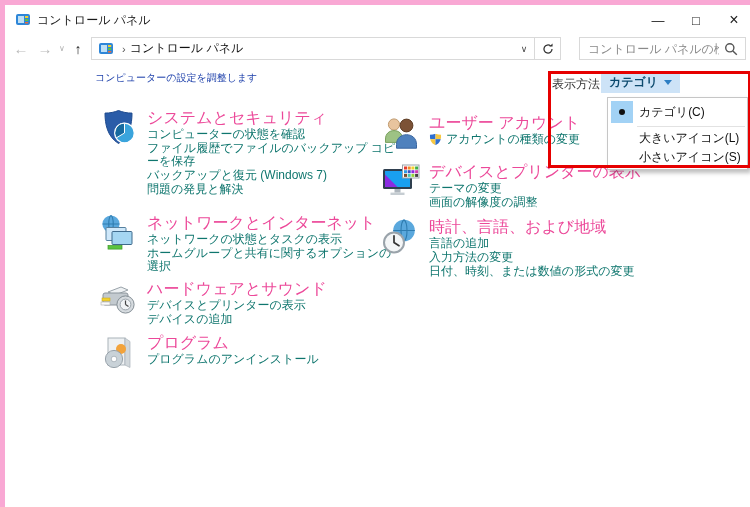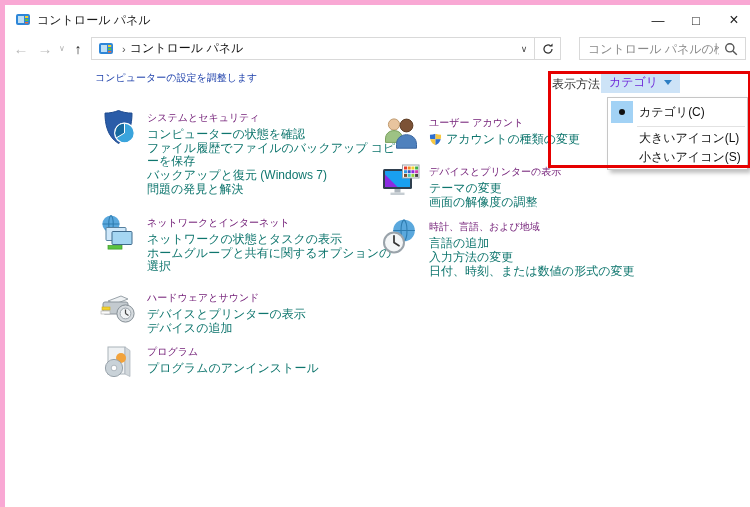--- a/index.html
+++ b/index.html
@@ -28,43 +28,43 @@
   .addr-refresh{width:25px;height:23px;border-left:1px solid #d9d9d9;display:flex;align-items:center;justify-content:center;}
   .searchbox{position:absolute;left:574px;top:2px;width:167px;height:23px;border:1px solid #d9d9d9;display:flex;align-items:center;box-sizing:border-box;background:#fff;}
   .searchbox input{border:none;outline:none;flex:1;font-size:12px;padding:0 4px 0 8px;font-family:inherit;color:#333;min-width:0;}
   .searchbox input::placeholder{color:#8a8a8a;opacity:1;}
   .searchbox .mag{width:16px;height:16px;margin-right:6px;flex:none;}
   
   .content{position:absolute;top:57px;left:0;right:0;bottom:0;background:#fff;}
   .heading{position:absolute;left:90px;top:9px;font-size:10px;color:#1c3faa;}
   .viewby-label{position:absolute;left:547px;top:14px;font-size:12px;color:#333;}
   .viewby-btn{position:absolute;left:596px;top:10px;height:21px;background:#cde3f7;display:flex;align-items:center;gap:6px;padding:0 8px;cursor:default;}
-  .viewby-btn .val{font-size:12px;color:#6d28d9;}
+  .viewby-btn .val{font-size:12px;color:#0c4a6e;font-weight:bold;}
   .tri-down{width:0;height:0;border-left:4px solid transparent;border-right:4px solid transparent;border-top:5px solid #2d7ec3;}
   
   .viewmenu{position:absolute;left:602px;top:35px;width:139px;background:#fff;border:1px solid #c6c6c6;box-shadow:3px 3px 4px rgba(0,0,0,.25);padding:2px 0;z-index:5;}
   .vm-item{position:relative;height:24px;display:flex;align-items:center;font-size:12px;color:#111;}
   .vm-item .gutter{position:absolute;left:3px;top:1px;width:22px;height:22px;background:#a2d2f5;display:flex;align-items:center;justify-content:center;}
   .vm-dot{width:6px;height:6px;border-radius:50%;background:#111;}
   .vm-item .lbl{margin-left:31px;}
   .vm-sep{height:1px;background:#e2e2e2;margin:2px 2px 2px 29px;}
   .vm-item.small{height:19px;}
   
   .red-box{position:absolute;left:543px;top:9px;width:203px;height:97px;border:3px solid #e60000;box-sizing:border-box;z-index:10;pointer-events:none;}
   
   .col{position:absolute;}
   .col-left{left:94px;top:46px;width:300px;}
   .col-right{left:376px;top:51px;width:345px;}
   .cat{display:flex;gap:8px;}
   .cat-icon{width:40px;height:40px;flex:none;}
   .cat-text{padding-top:1px;}
-  .cat-title{font-size:10px;line-height:17px;color:#701a75;margin-bottom:2px;cursor:default;}
+  .cat-title{font-size:16px;line-height:17px;color:#ec4899;margin-bottom:2px;cursor:default;}
   .cat-link{font-size:12px;line-height:13px;color:#0f766e;margin-bottom:1px;display:flex;align-items:center;gap:4px;cursor:default;}
   .uac{width:13px;height:13px;flex:none;display:inline-block;}
-  .mb16{margin-bottom:16px;}.mb5{margin-bottom:14px;justify-content:flex-end;}.mb6{margin-bottom:6px;}
+  .mb16{margin-bottom:16px;}.mb5{margin-bottom:5px;justify-content:flex-end;}.mb6{margin-bottom:6px;}
   .mb9{margin-bottom:9px;}.mb7{margin-bottom:7px;}
 </style>
 </head>
 <body>
 
 <div class="window">
 
   <div class="titlebar">
     <span class="app-ico">
       <svg viewBox="0 0 16 16" width="16" height="16">

